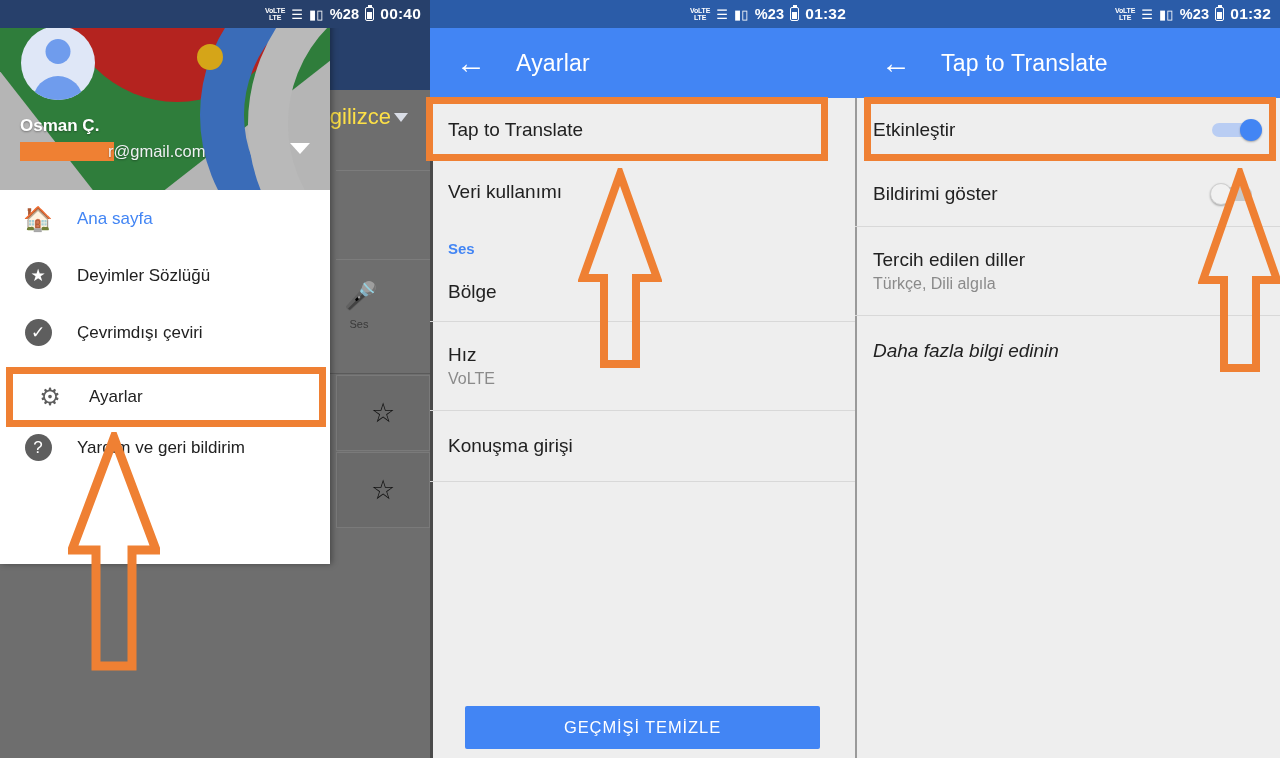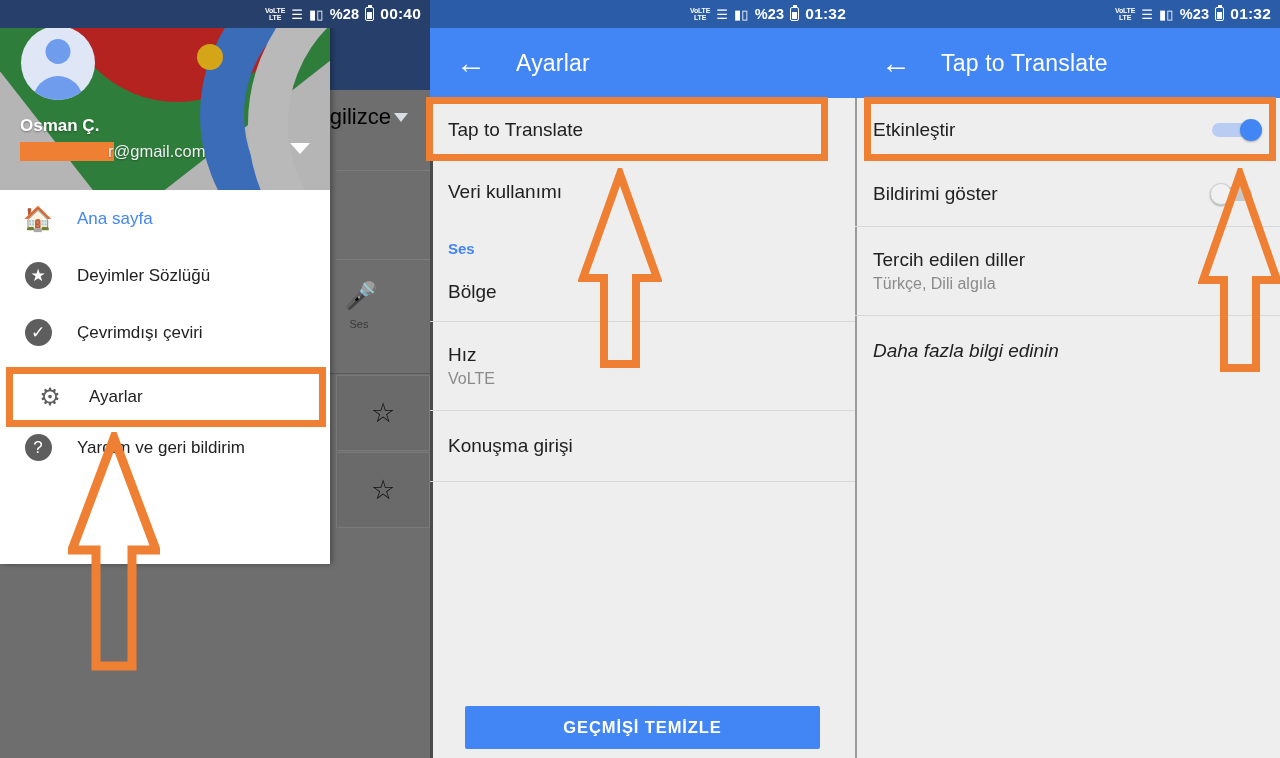--- a/index.html
+++ b/index.html
@@ -50,21 +50,21 @@
   .p1-app {
     position: absolute; left: 0; top: 0; width: 430px; height: 758px;
     background: #6e6e6e;
   }
   .p1-app-topbar {
     position: absolute; left: 0; top: 28px; right: 0; height: 62px;
     background: #27406b;
   }
   .p1-lang {
     position: absolute; right: 22px; top: 104px;
-    color: #000000; font-size: 22px; font-weight: 500;
+    color: #fde047; font-size: 22px; font-weight: 500;
     display: flex; align-items: center; gap: 3px;
   }
   .caret-d {
     width: 0; height: 0; border-left: 7px solid transparent;
     border-right: 7px solid transparent; border-top: 9px solid #d9dde6;
   }
   .p1-divider { position: absolute; height: 1px; background: #7c7c7c; }
   .p1-mic {
     position: absolute; left: 344px; top: 283px; width: 30px; text-align: center;
   }
@@ -203,21 +203,21 @@
     border-radius: 7px; background: #b9cdf3;
   }
   .toggle .knob {
     position: absolute; right: 0; top: 0; width: 22px; height: 22px;
     border-radius: 50%; background: #4285f4; box-shadow: 0 1px 2px rgba(0,0,0,.3);
   }
   .toggle.off .track { background: #c9c9c9; }
   .toggle.off .knob { left: 0; right: auto; background: #f1f1f1; border: 1px solid #cfcfcf; }
   .clear-btn {
     position: absolute; left: 35px; right: 35px; bottom: 9px; height: 43px;
-    background: #4285f4; color: #fff; font-size: 16.5px; font-weight: 700;
+    background: #4285f4; color: #fff; font-size: 16.5px; font-weight: 400;
     letter-spacing: .9px; display: flex; align-items: center; justify-content: center;
     border: none; border-radius: 2px;
   }
   .panel-edge {
     position: absolute; top: 0; bottom: 0; width: 3px; background: #4a4a4a;
   }
 </style>
 </head>
 <body>
 

